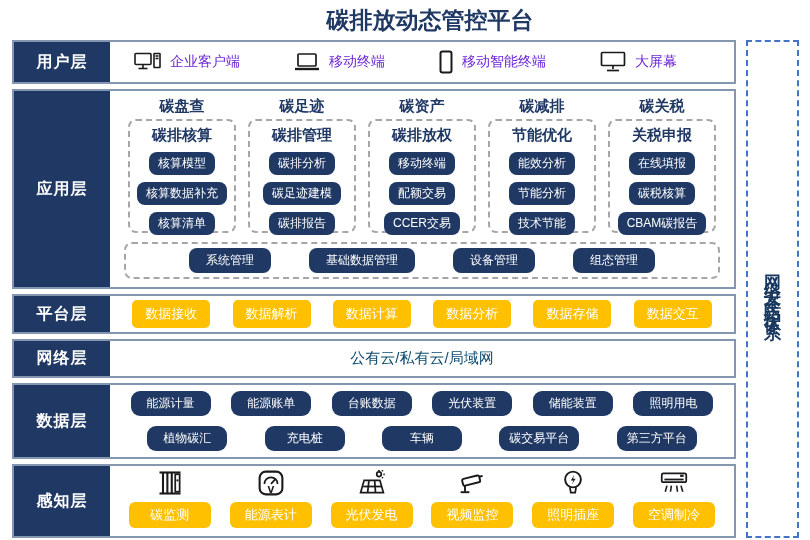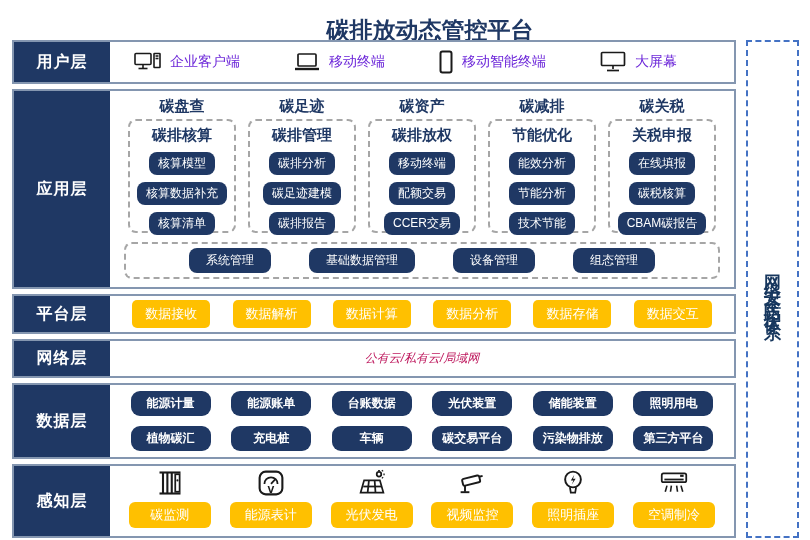--- a/index.html
+++ b/index.html
@@ -1,20 +1,20 @@
 <!DOCTYPE html>
 <html><head>
 <meta charset="utf-8">
 <style>
   * { margin: 0; padding: 0; box-sizing: border-box; }
   html, body { width: 810px; height: 540px; background: #ffffff;
     font-family: "Liberation Sans", "DejaVu Sans", sans-serif; overflow: hidden; }
   .stage { position: relative; width: 810px; height: 540px; background: #fff; }
 
-  .main-title { position: absolute; top: 15px; left: 60px; width: 740px;
+  .main-title { position: absolute; top: 5px; left: 60px; width: 740px;
     text-align: center; font-size: 23px; font-weight: bold; color: #1F3864; }
 
   .layer-row { position: absolute; left: 12px; width: 724px; background: #fff;
     border: 2px solid #8496B0; }
   .layer-label { position: absolute; left: 0; top: 0; bottom: 0; width: 96px;
     background: #1F3864; color: #fff; font-size: 16px; font-weight: bold;
     display: flex; align-items: center; justify-content: center; letter-spacing: 1px; }
   .layer-content { margin-left: 96px; height: 100%; position: relative; }
 
   
@@ -39,25 +39,25 @@
 
   
   .row-platform { top: 294px; height: 40px; }
   .platform-btns { display: flex; justify-content: space-evenly; align-items: center; height: 100%; }
   .btn-yellow { background: #FFC000; color: #fff; font-size: 13px; text-align: center;
     width: 78px; padding: 5px 0; border-radius: 5px; white-space: nowrap; }
 
   
   .row-network { top: 339px; height: 39px; }
   .network-text { display: flex; align-items: center; justify-content: center; height: 100%;
-    font-size: 12px; color: #be185d; font-style: italic; }
+    font-size: 15px; color: #0c4a6e; }
 
   
   .row-data { top: 383px; height: 76px; }
-  .data-grid { display: flex; flex-direction: column; justify-content: center; height: 100%; gap: 10px; font-weight: bold; }
+  .data-grid { display: flex; flex-direction: column; justify-content: center; height: 100%; gap: 10px; }
   .data-row { display: flex; justify-content: space-evenly; }
   .btn-data { background: #1F3864; color: #fff; font-size: 12px; text-align: center;
     width: 80px; padding: 4px 0; border-radius: 9px; white-space: nowrap; }
 
   
   .row-perception { top: 464px; height: 74px; }
   .perc-items { display: flex; justify-content: space-evenly; align-items: flex-end; height: 100%;
     padding-bottom: 8px; }
   .perc-item { display: flex; flex-direction: column; align-items: center; gap: 5px; }
   .perc-item .btn-yellow { width: 82px; padding: 4px 12px; border-radius: 6px; }
@@ -213,21 +213,20 @@
         <span class="btn-data">台账数据</span>
         <span class="btn-data">光伏装置</span>
         <span class="btn-data">储能装置</span>
         <span class="btn-data">照明用电</span>
       </div>
       <div class="data-row">
         <span class="btn-data">植物碳汇</span>
         <span class="btn-data">充电桩</span>
         <span class="btn-data">车辆</span>
         <span class="btn-data">碳交易平台</span>
-        <span class="btn-data">污染物排放</span>
         <span class="btn-data">第三方平台</span>
       </div>
     </div>
   </div>
 
   <div class="layer-row row-perception">
     <div class="layer-label">感知层</div>
     <div class="layer-content perc-items">
 
       <div class="perc-item">

